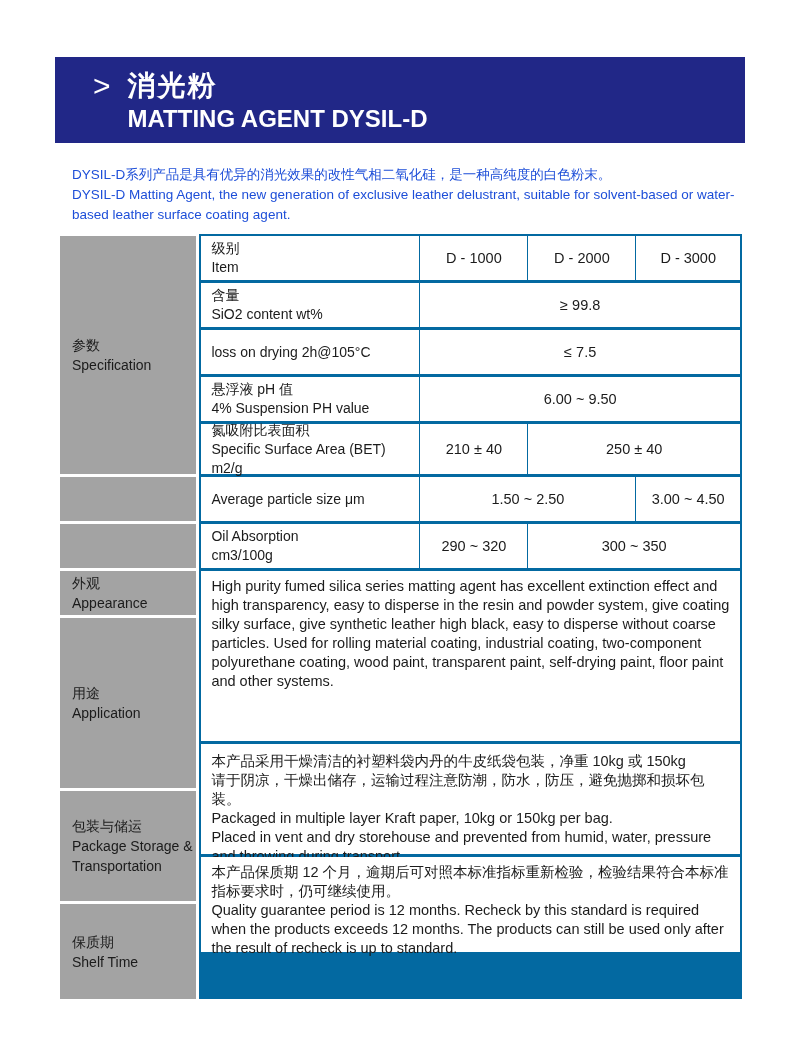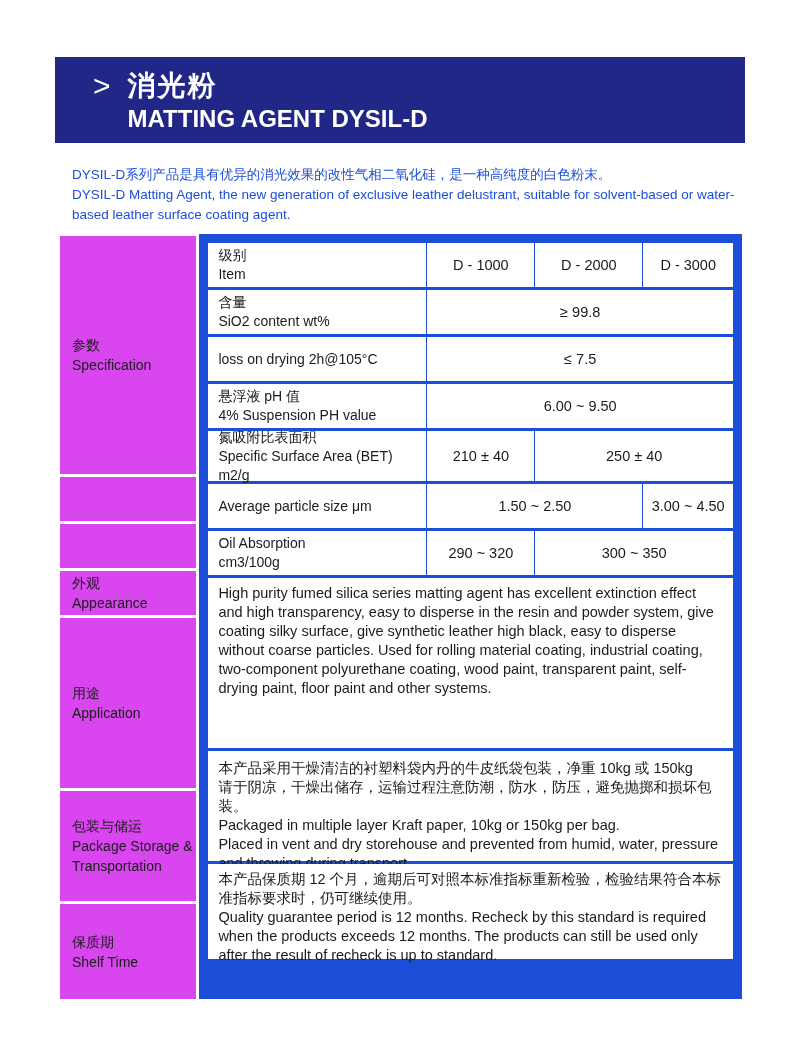--- a/index.html
+++ b/index.html
@@ -41,41 +41,41 @@
   }
 
   
   .spec-table {
     margin: 9px 0 0 60px;
     width: 682px;
     display: flex;
   }
   .label-col { width: 137px; padding-top: 2px; display: flex; flex-direction: column; }
   .lbl {
-    background: #d946ef;
+    background: #a3a3a3;
     margin-bottom: 3px;
     display: flex;
     flex-direction: column;
     justify-content: center;
     padding-left: 12px;
     font-size: 14px;
     line-height: 20px;
   }
   .lbl:last-child { margin-bottom: 0; }
   .h44  { height: 44px; }
   .h238 { height: 238px; }
   .h170 { height: 170px; }
   .h110 { height: 110px; }
   .h95  { height: 95px; }
 
   .content-col {
     width: 545px;
     margin-left: 3px;
-    background: #1d4ed8;
-    padding: 9px;
+    background: #0369a1;
+    padding: 2px;
     display: flex;
     flex-direction: column;
     row-gap: 3px;
   }
   .c-row { display: flex; column-gap: 1px; }
   .cell { background: #ffffff; }
   .item {
     width: 218px; flex: 0 0 218px;
     display: flex; flex-direction: column; justify-content: center;
     padding-left: 10px;

